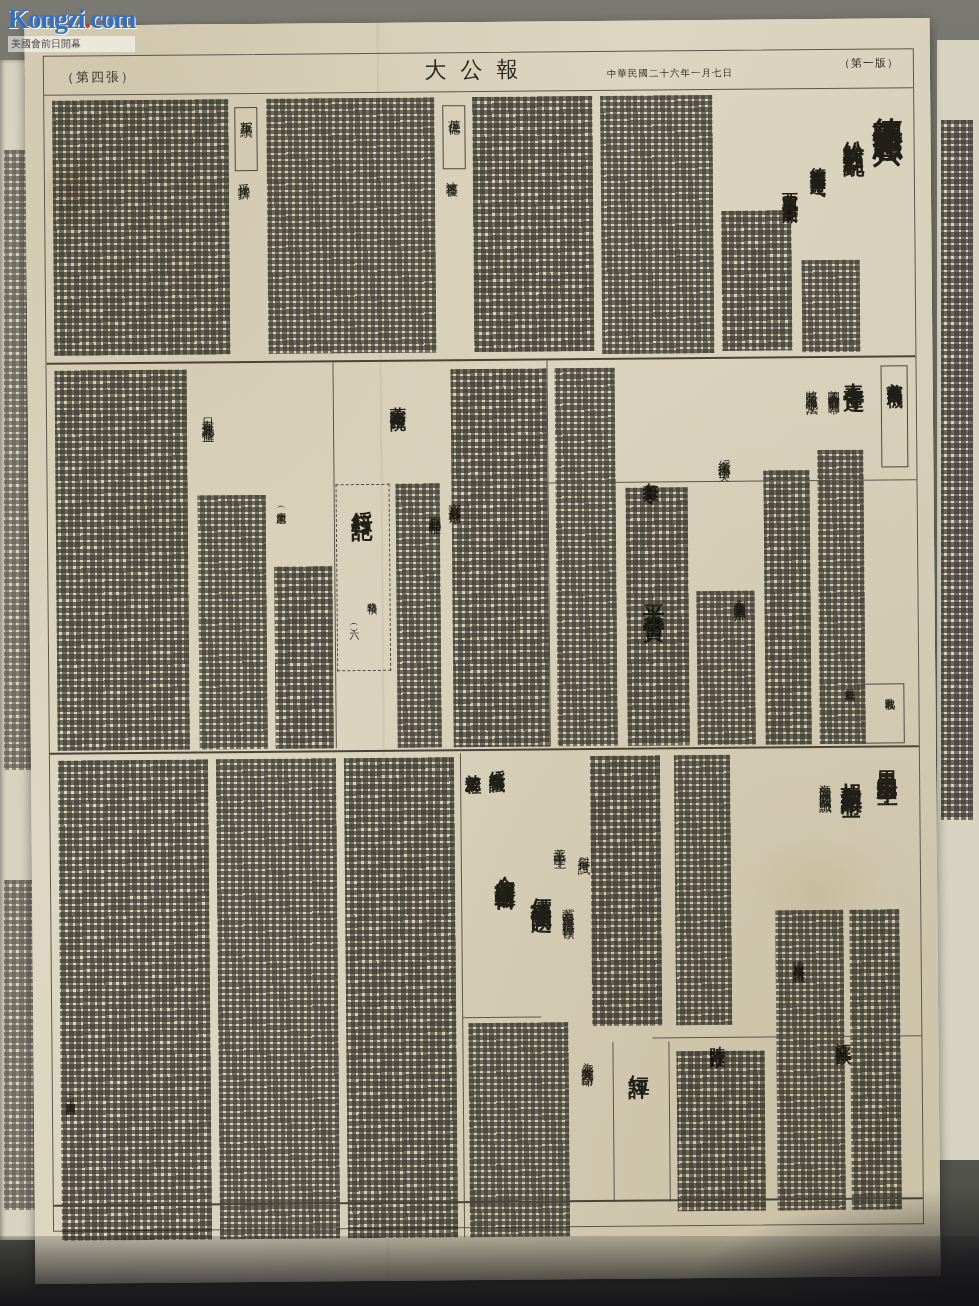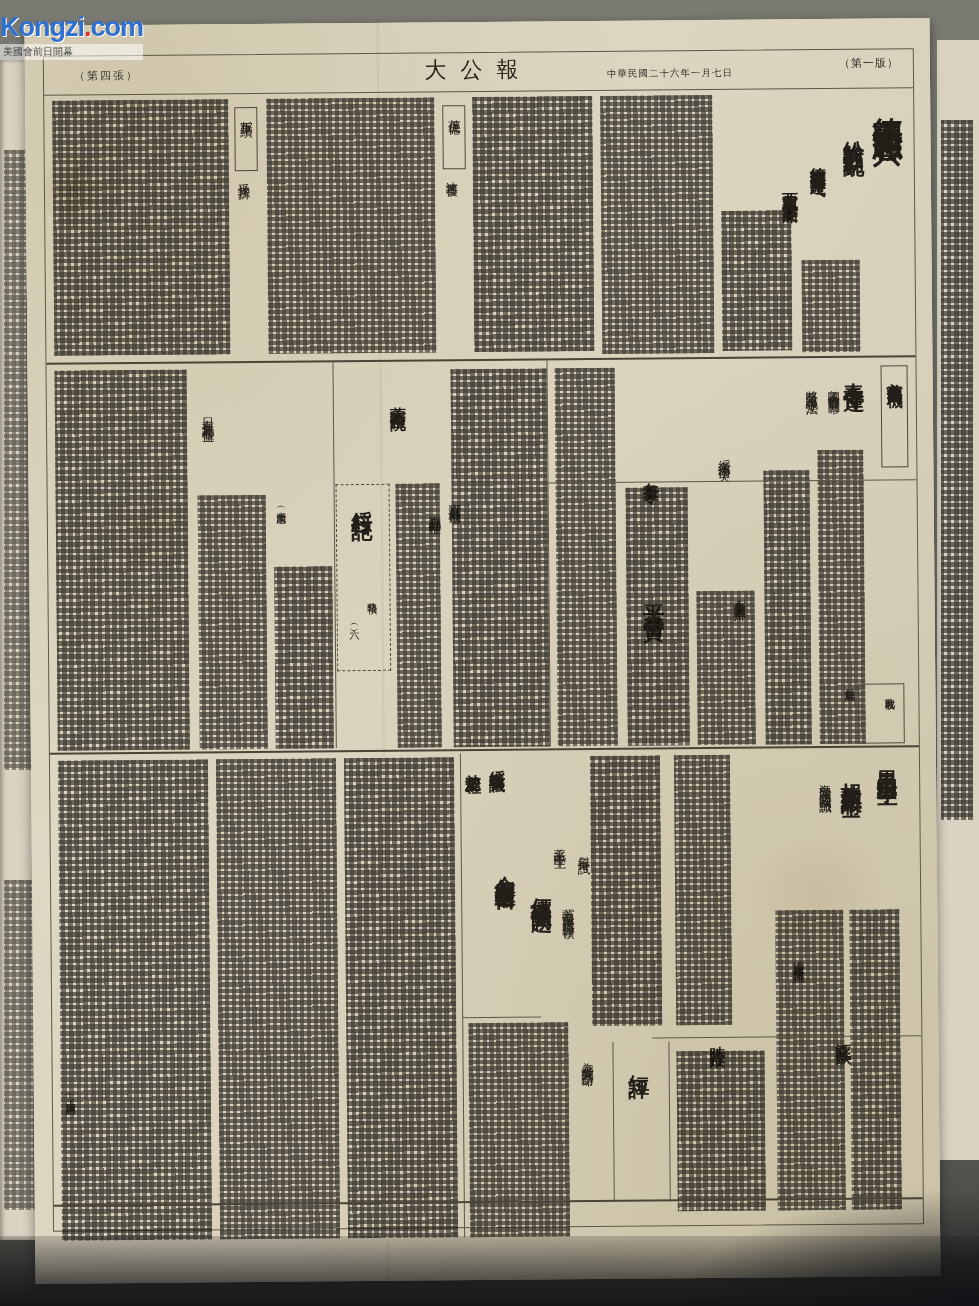--- a/index.html
+++ b/index.html
@@ -25,31 +25,31 @@
         radial-gradient(ellipse at 85% 92%, #cbc2a6 0%, rgba(203,194,166,0) 50%),
         linear-gradient(118deg,#e3ddca 0%,#dcd5c0 40%,#d2cab3 100%);
      box-shadow:0 4px 12px rgba(0,0,0,.45);
      transform:rotate(-0.5deg);
      overflow:hidden;
   }
   .sheet .fold{position:absolute;top:0;bottom:0;width:2px;background:rgba(120,108,80,.28);}
   .stain{position:absolute;border-radius:50%;background:radial-gradient(circle,rgba(150,120,70,.30),rgba(150,120,70,0) 70%);}
 
   
-  .wm{position:absolute;left:0;top:4px;z-index:40;font-family:Liberation Sans, sans-serif;margin-top:8px;}
+  .wm{position:absolute;left:8px;top:4px;z-index:40;font-family:Liberation Serif, serif;}
   .wm .t1{font-size:27px;font-weight:bold;color:#2f6fd0;letter-spacing:-1px;text-shadow:1px 1px 0 #fff;}
   .wm .t1 .d{color:#d9342b;}
   .wm .t2{font-size:10px;color:#444;background:rgba(255,255,255,.55);padding:1px 3px;margin-top:1px;}
 
   
   .frame{position:absolute;left:18px;top:30px;right:16px;bottom:52px;border:1px solid #5d574a;}
   .masthead{position:absolute;left:0;right:0;top:0;height:38px;border-bottom:1px solid #5d574a;}
   .mast-title{position:absolute;left:50%;top:2px;transform:translateX(-50%);
      font-size:22px;letter-spacing:14px;color:#2b2620;font-weight:normal;font-family:"DejaVu Sans",sans-serif;}
-  .mast-left{position:absolute;left:30px;top:12px;font-size:11px;color:#3a342b;letter-spacing:2px;}
+  .mast-left{position:absolute;left:17px;top:12px;font-size:13px;color:#3a342b;letter-spacing:2px;}
   .mast-date{position:absolute;right:180px;top:16px;font-size:9.5px;color:#332e26;letter-spacing:1px;}
   .mast-edition{position:absolute;right:14px;top:6px;font-size:11px;color:#332e26;letter-spacing:1px;}
 
   
   .vtext{writing-mode:vertical-rl;text-orientation:upright;white-space:nowrap;color:#221e18;
      font-family:"DejaVu Sans",sans-serif;}
   .hl-huge{font-size:30px;font-weight:bold;letter-spacing:3px;}
   .hl-big{font-size:21px;font-weight:bold;letter-spacing:3px;}
   .hl-mid{font-size:16px;font-weight:bold;letter-spacing:2px;}
   .hl-sm{font-size:12.5px;letter-spacing:2px;}

